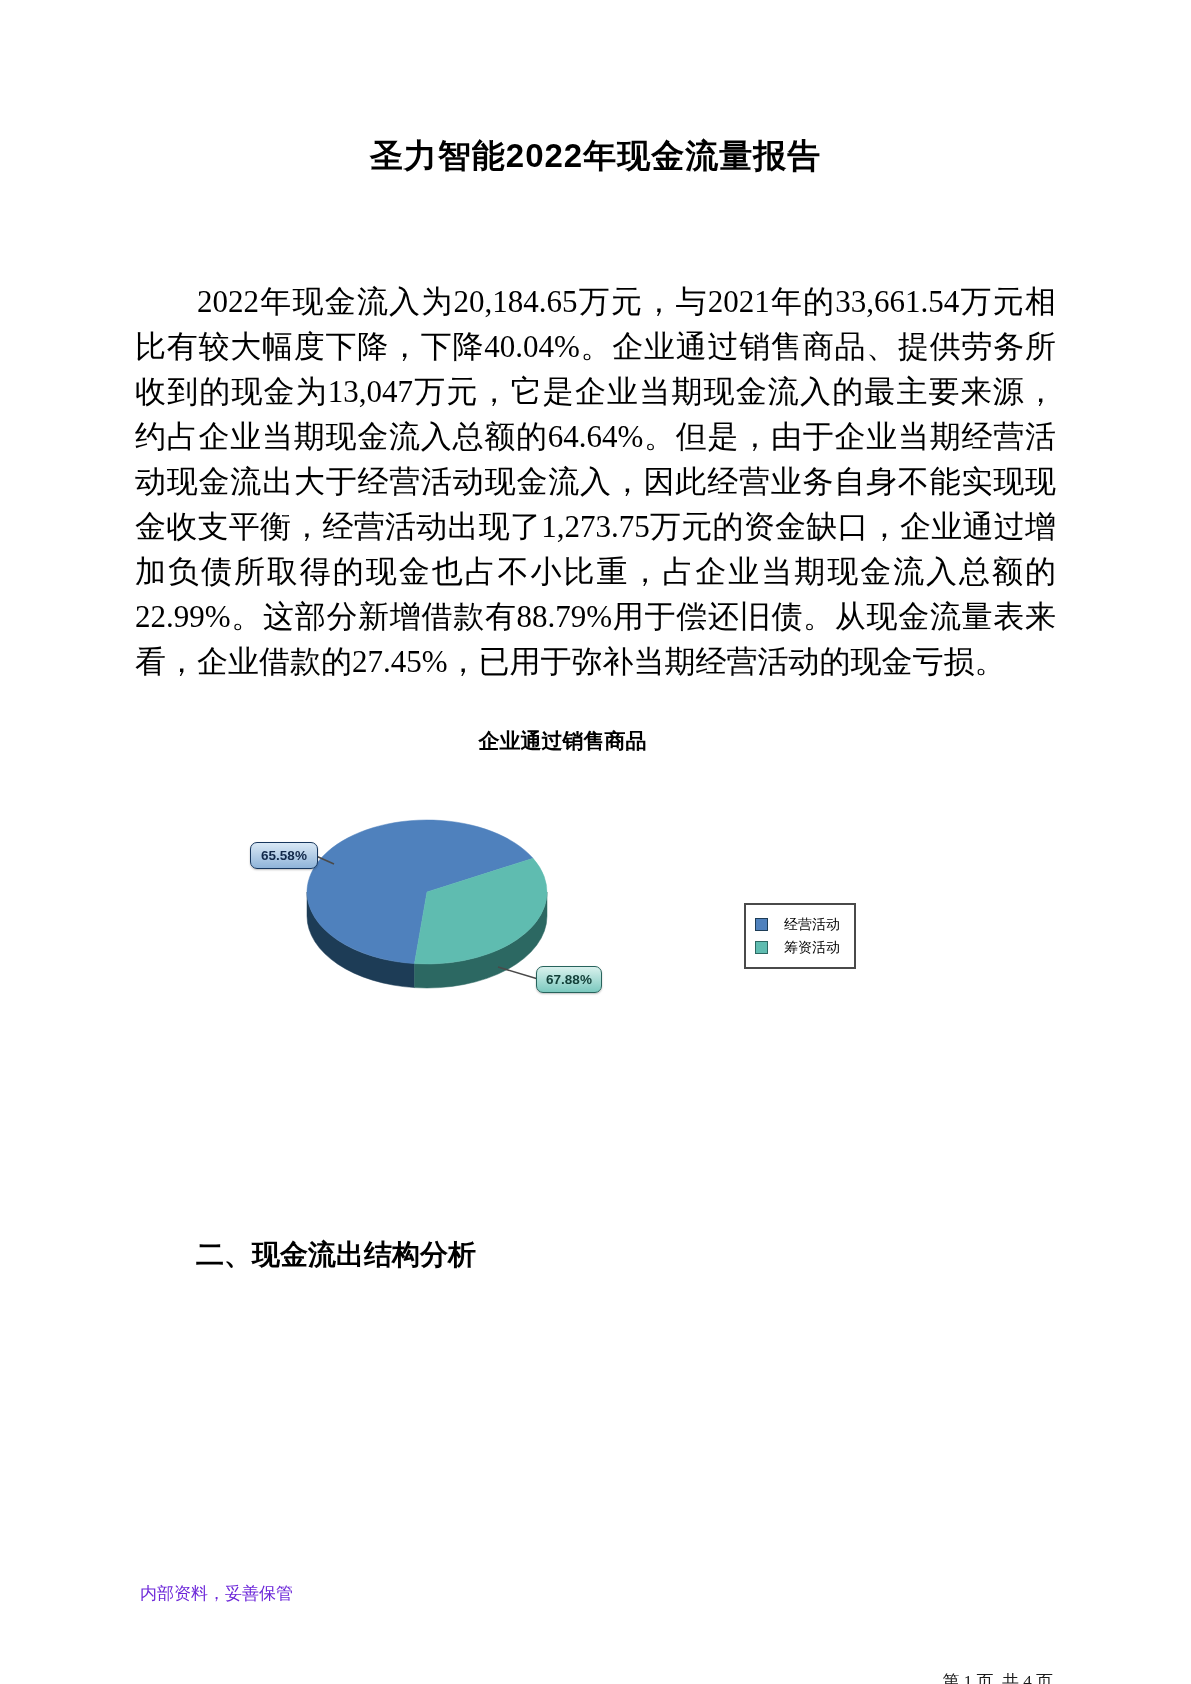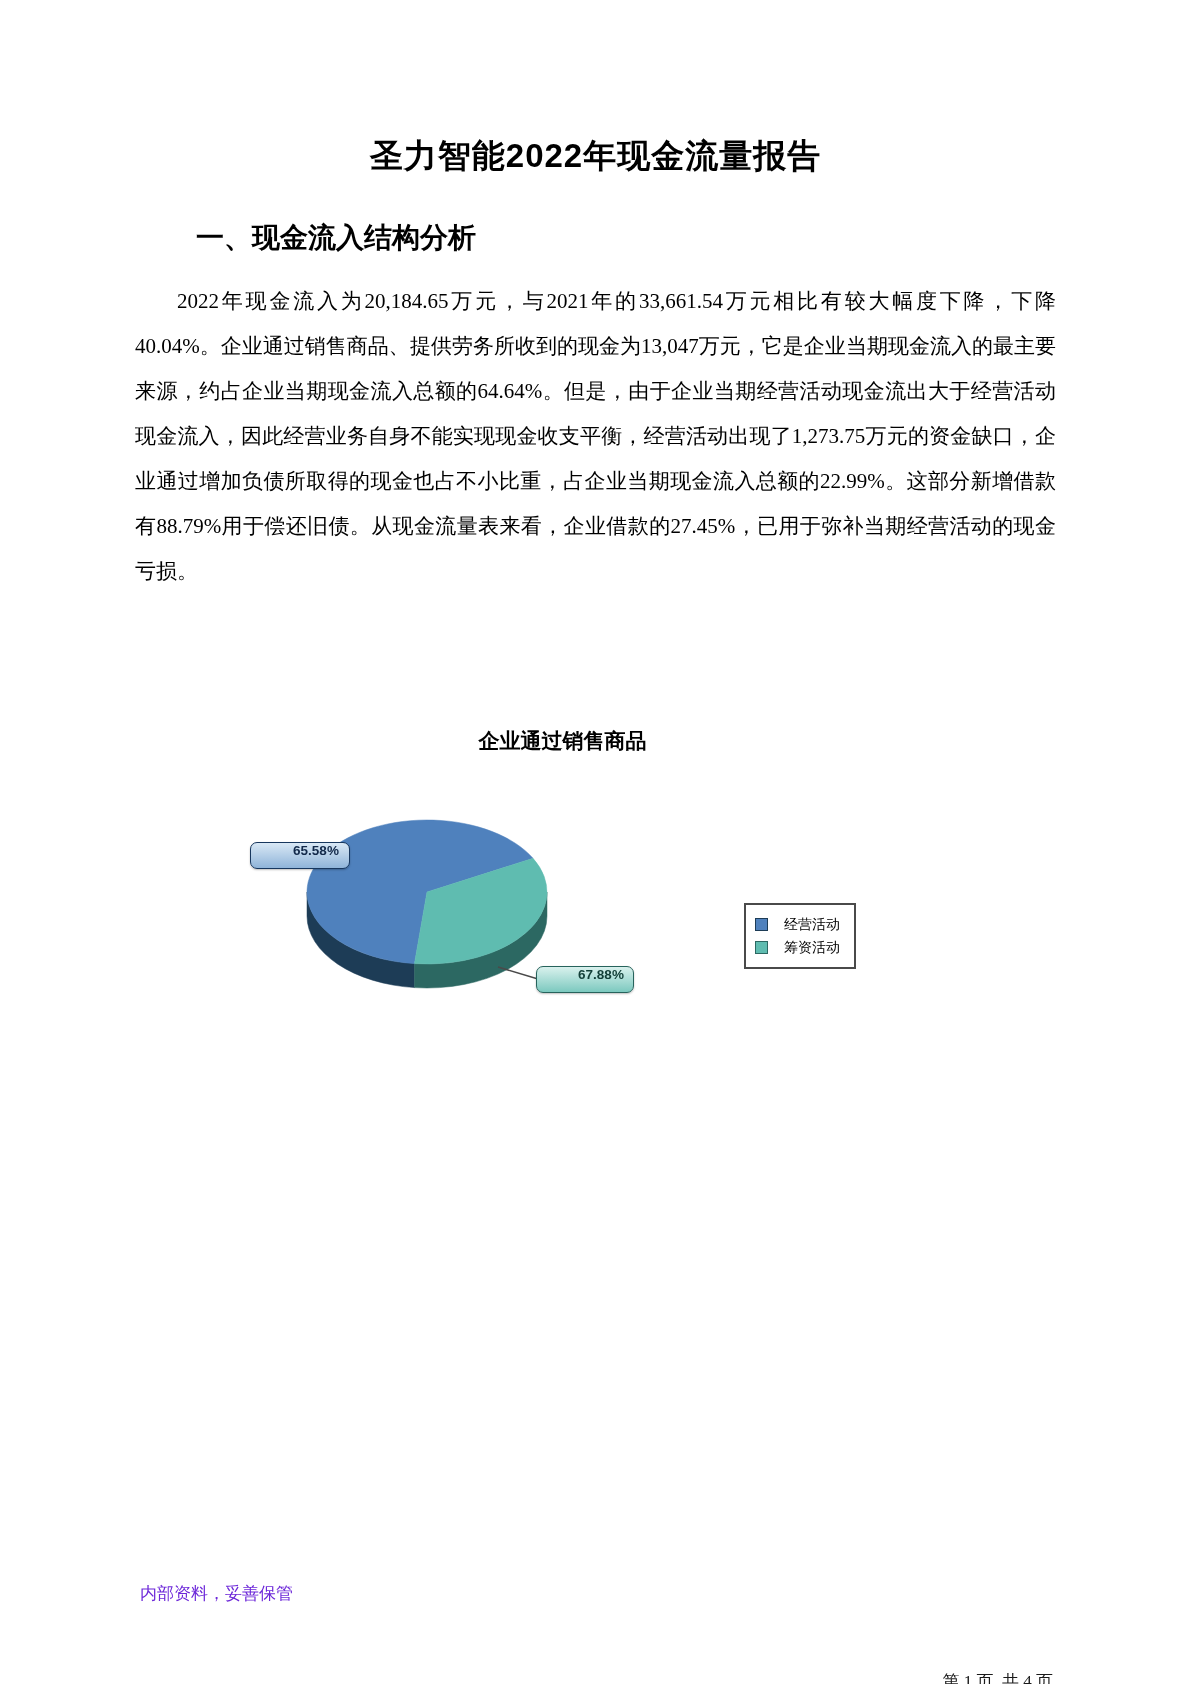--- a/index.html
+++ b/index.html
@@ -20,41 +20,40 @@
   }
   .h-sec{
     position:absolute;left:196px;
     font-family:"Liberation Sans","DejaVu Sans",sans-serif;
     font-weight:bold;font-size:28px;
   }
   #sec1-h{top:219px;}
   #sec2-h{top:1236px;}
   .para{
     position:absolute;left:135px;width:921px;
-    font-size:21px;line-height:45px;
+    font-size:31px;line-height:45px;
     text-align:justify;text-indent:2em;
   }
   #p1{top:279px;}
   #p2{top:1299px;}
   .chart-title{
     position:absolute;top:727px;left:135px;width:855px;
     text-align:center;
     font-family:"Liberation Sans","DejaVu Sans",sans-serif;
     font-weight:bold;font-size:21px;
   }
   .chart-area{position:absolute;top:770px;left:0;width:1191px;height:255px;}
   #pie-svg{position:absolute;left:250px;top:5px;}
   .chip{
     position:absolute;height:25px;
     border-radius:7px;
-    display:flex;align-items:flex-start;justify-content:center;
+    display:flex;align-items:center;justify-content:center;
     font-family:"Liberation Sans","DejaVu Sans",sans-serif;
     font-size:13.5px;font-weight:bold;
     box-shadow:0 1px 2px rgba(0,0,0,0.25);
-    padding-left:32px;
   }
   .chip-blue{
     left:250px;top:72px;width:66px;
     background:linear-gradient(#d9e8f5,#8fb4d9);
     border:1.5px solid #17375e;color:#12294a;
   }
   .chip-teal{
     left:536px;top:196px;width:64px;
     background:linear-gradient(#d9f1ed,#7cc9bf);
     border:1.5px solid #27635c;color:#123f38;
@@ -82,21 +81,20 @@
     font-size:17px;color:#1a1a1a;white-space:pre;
   }
 </style>
 </head>
 <body>
 
 <div class="page">
 
   <div class="doc-title">圣力智能2022年现金流量报告</div>
 
-  <div class="h-sec" id="sec1-h">一、现金流入结构分析</div>
 
   <div class="para" id="p1">2022年现金流入为20,184.65万元，与2021年的33,661.54万元相比有较大幅度下降，下降40.04%。企业通过销售商品、提供劳务所收到的现金为13,047万元，它是企业当期现金流入的最主要来源，约占企业当期现金流入总额的64.64%。但是，由于企业当期经营活动现金流出大于经营活动现金流入，因此经营业务自身不能实现现金收支平衡，经营活动出现了1,273.75万元的资金缺口，企业通过增加负债所取得的现金也占不小比重，占企业当期现金流入总额的22.99%。这部分新增借款有88.79%用于偿还旧债。从现金流量表来看，企业借款的27.45%，已用于弥补当期经营活动的现金亏损。</div>
 
   <div class="chart-title">企业通过销售商品</div>
 
   <div class="chart-area">
     <svg id="pie-svg" width="380" height="240" viewBox="0 0 380 240">
       <g id="pie-group">
           <path d="M 164.46,188.61 A 120 72 0 0 1 57.00,117.00 L 57.00,141.00 A 120 72 0 0 0 164.46,212.61 Z" fill="#1d3c56" stroke="#1d3c56" stroke-width="0.5"></path>
           <path d="M 297.00,117.00 A 120 72 0 0 1 164.46,188.61 L 164.46,212.61 A 120 72 0 0 0 297.00,141.00 Z" fill="#2c6862" stroke="#2c6862" stroke-width="0.5"></path>
@@ -119,18 +117,19 @@
         <span class="swatch swatch-blue"></span>
         <span>经营活动</span>
       </div>
       <div class="legend-row">
         <span class="swatch swatch-teal"></span>
         <span>筹资活动</span>
       </div>
     </div>
   </div>
 
+  <div class="h-sec" id="sec2-h">二、现金流出结构分析</div>
 
 
   <div class="footer-left">内部资料，妥善保管</div>
   <div class="footer-right">第 1 页  共 4 页</div>
 
 </div>
 
 </body></html>

